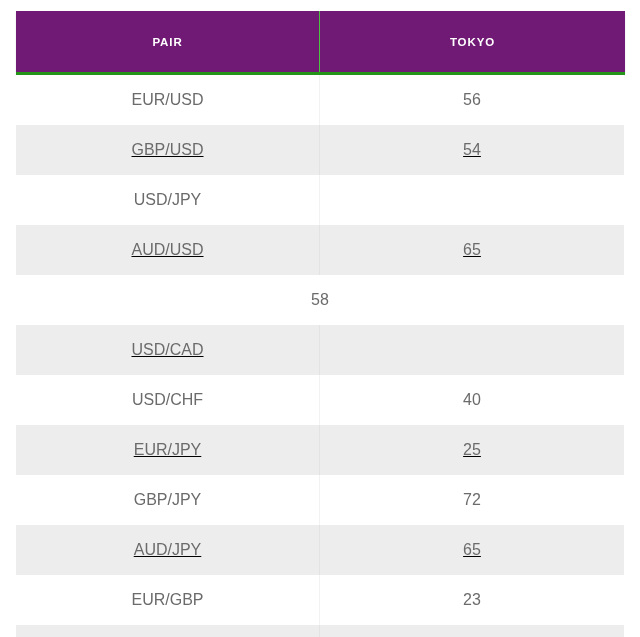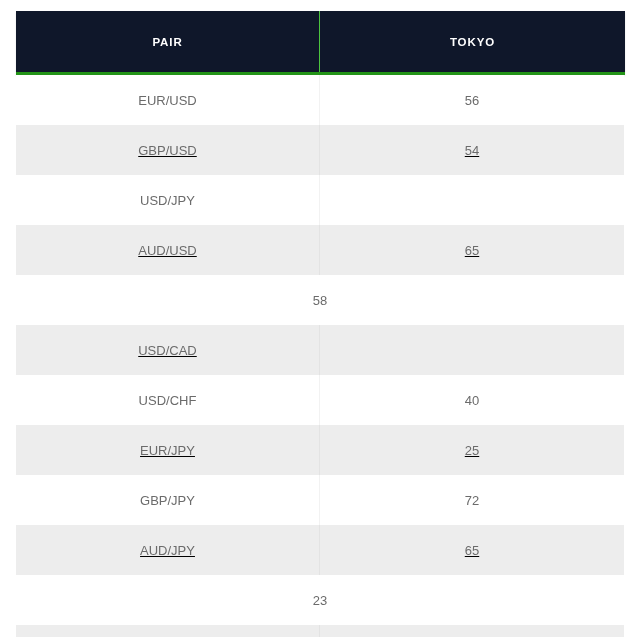--- a/index.html
+++ b/index.html
@@ -23,21 +23,21 @@
   }
 
   
   .thead {
     position: absolute;
     top: 11px;
     left: 16px;
     width: 609px;
     height: 64px;
     display: flex;
-    background: #0f172a;
+    background: #701a75;
     border-bottom: 3px solid #239417;
     box-sizing: border-box;
     box-shadow: 0 1px 2px rgba(0,0,0,0.10);
   }
   .th {
     display: flex;
     align-items: center;
     justify-content: center;
     color: #ffffff;
     font-size: 11.5px;
@@ -69,21 +69,21 @@
     background: #ffffff;
   }
   .tr.striped {
     background: #ededed;
     text-decoration: underline;
   }
   .td {
     display: flex;
     align-items: center;
     justify-content: center;
-    font-size: 13px;
+    font-size: 16px;
     color: #6b6b6b;
     box-sizing: border-box;
     height: 100%;
   }
   .td-pair {
     width: 304px;
     border-right: 1px solid #e3e3e3;
   }
   .tr:not(.striped) .td-pair {
     border-right-color: #f2f2f2;
@@ -183,20 +183,23 @@
     <div class="tr striped">
       <div class="td td-pair">
         <span>AUD/JPY</span>
       </div>
       <div class="td td-value">
         <span>65</span>
       </div>
     </div>
 
     <div class="tr">
+      <div class="td td-pair">
+        <span>EUR/GBP</span>
+      </div>
       <div class="td td-value">
         <span>23</span>
       </div>
     </div>
 
     <div class="tr striped">
       <div class="td td-pair">
         <span></span>
       </div>
       <div class="td td-value">

